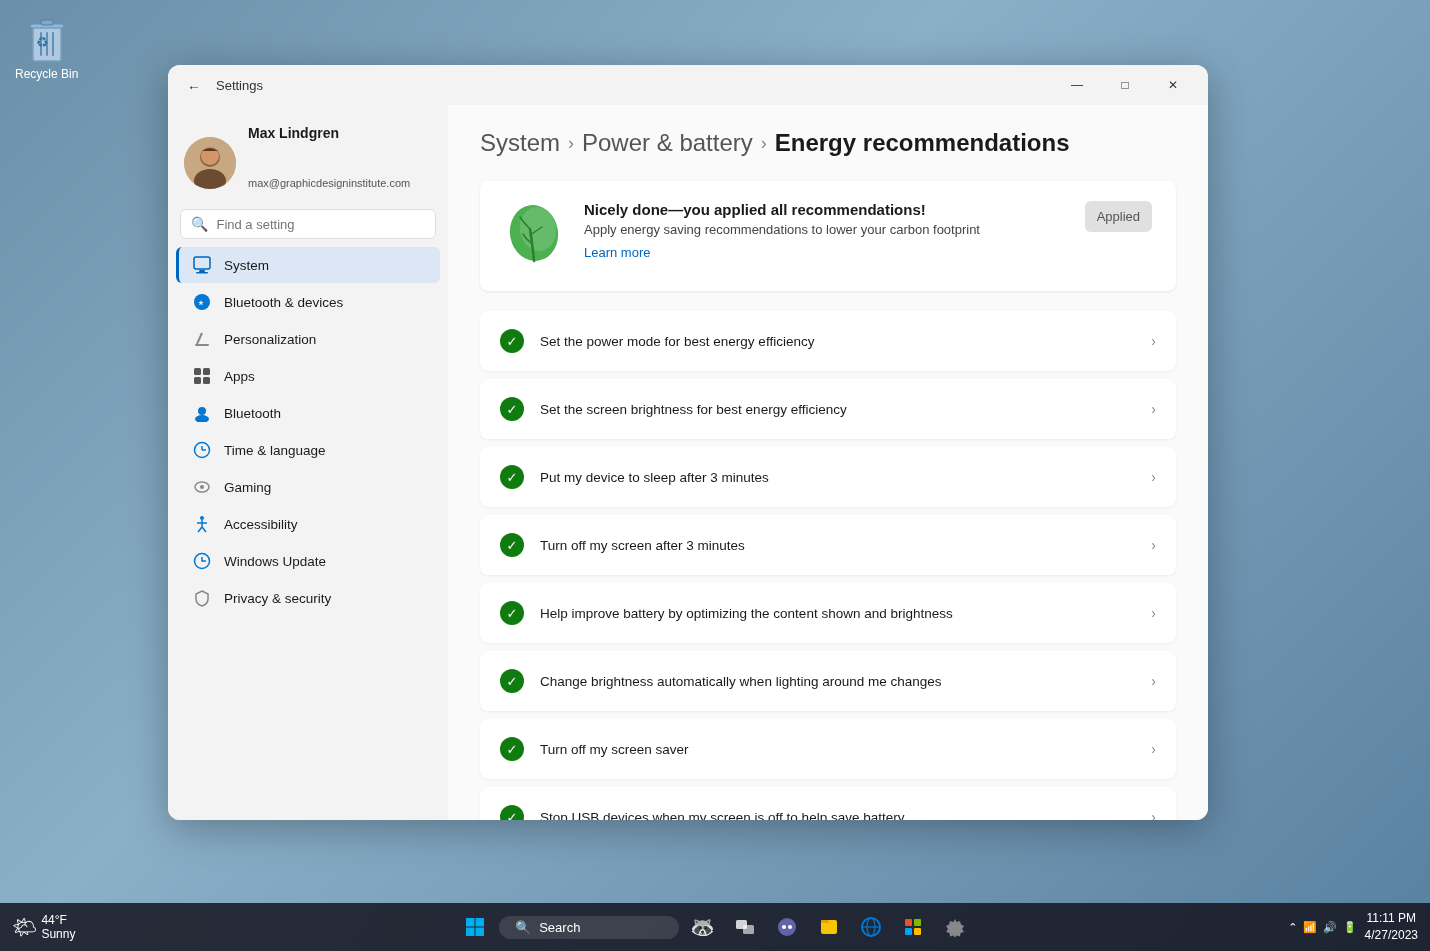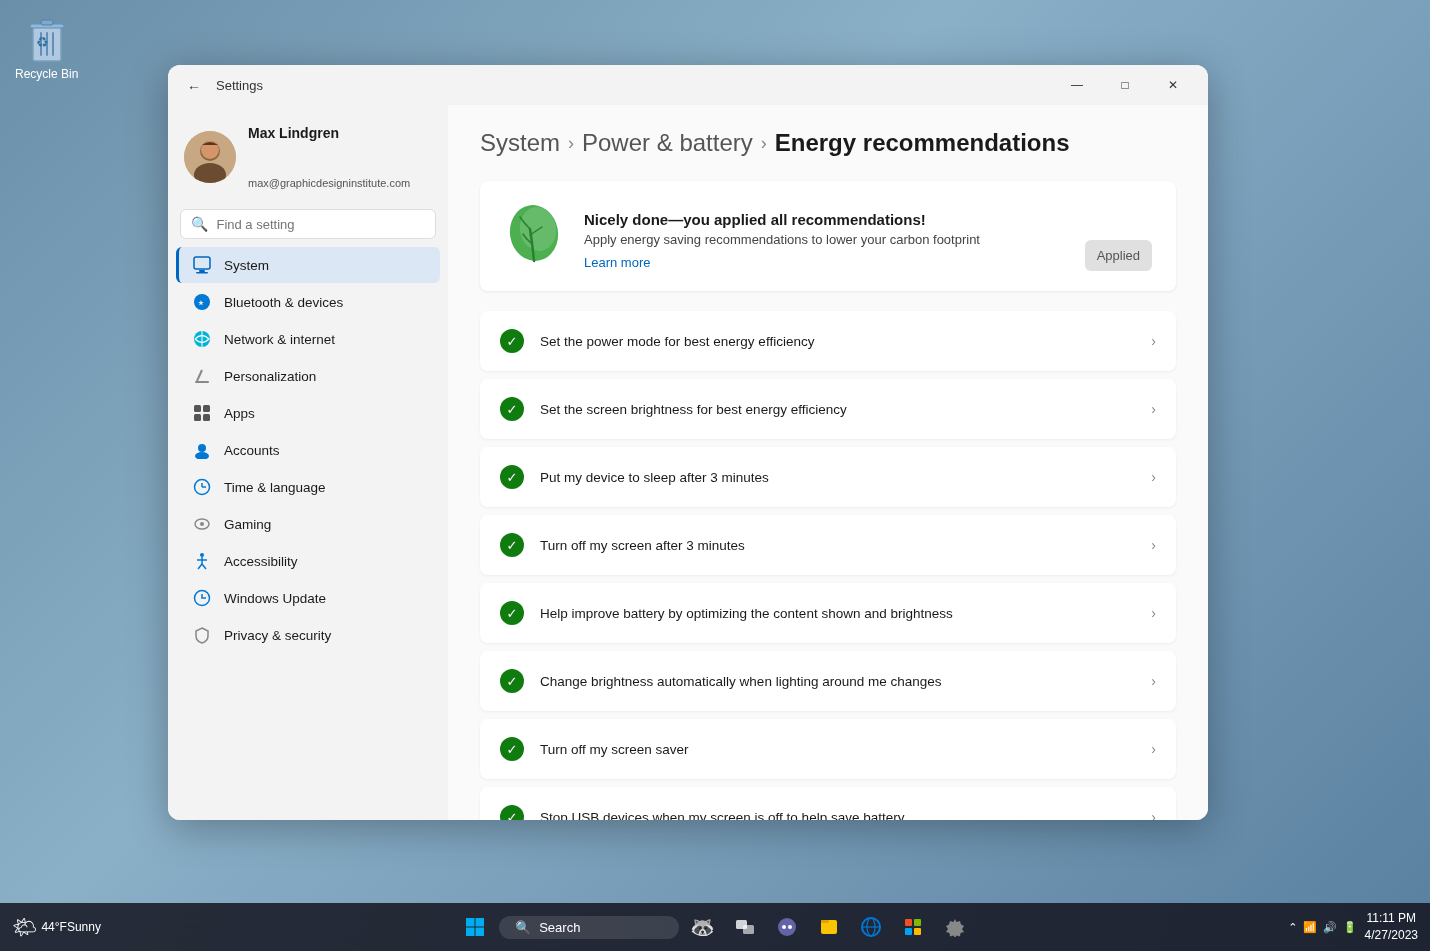--- a/index.html
+++ b/index.html
@@ -77,21 +77,21 @@
       align-items: center;
       gap: 4px;
       color: white;
       font-size: 12px;
     }
     .weather-icon {
       font-size: 20px;
     }
     .weather-text {
       display: flex;
-      flex-direction: row;
+      flex-direction: column;
     }
     .taskbar-icon {
       width: 36px;
       height: 36px;
       display: flex;
       align-items: center;
       justify-content: center;
       border-radius: 6px;
       cursor: pointer;
       font-size: 20px;
@@ -197,21 +197,21 @@
     
     .sidebar {
       width: 280px;
       background: #f3f3f3;
       padding: 8px 0;
       flex-shrink: 0;
       overflow-y: auto;
     }
     .user-profile {
       display: flex;
-      align-items: center;
+      align-items: flex-end;
       gap: 12px;
       padding: 12px 16px 16px;
     }
     .avatar {
       width: 52px;
       height: 52px;
       border-radius: 50%;
       overflow: hidden;
       flex-shrink: 0;
       background: #c8a882;
@@ -290,21 +290,21 @@
     .breadcrumb-item { color: #555; cursor: pointer; }
     .breadcrumb-separator { color: #888; font-size: 18px; }
     .breadcrumb-current { font-weight: 700; color: #1a1a1a; text-align: center; }
 
     
     .energy-banner {
       background: white;
       border-radius: 8px;
       padding: 20px 24px;
       display: flex;
-      align-items: flex-end;
+      align-items: flex-start;
       gap: 20px;
       margin-bottom: 20px;
       box-shadow: 0 1px 3px rgba(0,0,0,0.08);
     }
     .leaf-icon {
       width: 60px;
       height: 70px;
       flex-shrink: 0;
     }
     .banner-text { flex: 1; }
@@ -444,30 +444,20 @@
         <div class="nav-item">
           <span class="nav-icon">
             <svg width="18" height="18" viewBox="0 0 18 18">
                 <circle cx="9" cy="9" r="8" fill="#0078d4"></circle>
                 <text x="5" y="13" font-size="11" fill="white">⭒</text>
               </svg>
           </span>
           <span>Bluetooth &amp; devices</span>
         </div>
 
-        <div class="nav-item">
-          <span class="nav-icon">
-            <svg width="18" height="18" viewBox="0 0 18 18">
-                <circle cx="9" cy="9" r="8" fill="#00b4d8"></circle>
-                <path d="M2 9 Q9 2 16 9 Q9 16 2 9" fill="none" stroke="white" stroke-width="1.2"></path>
-                <line x1="9" y1="1" x2="9" y2="17" stroke="white" stroke-width="1"></line>
-              </svg>
-          </span>
-          <span>Network &amp; internet</span>
-        </div>
 
         <div class="nav-item">
           <span class="nav-icon">
             <svg width="18" height="18" viewBox="0 0 18 18">
                 <rect x="2" y="14" width="14" height="2" rx="1" fill="#888"></rect>
                 <line x1="9" y1="3" x2="4" y2="14" stroke="#888" stroke-width="2"></line>
               </svg>
           </span>
           <span>Personalization</span>
         </div>
@@ -484,21 +474,21 @@
           <span>Apps</span>
         </div>
 
         <div class="nav-item">
           <span class="nav-icon">
             <svg width="18" height="18" viewBox="0 0 18 18">
                 <circle cx="9" cy="7" r="4" fill="#0078d4"></circle>
                 <ellipse cx="9" cy="15" rx="7" ry="4" fill="#0078d4"></ellipse>
               </svg>
           </span>
-          <span>Accounts</span>
+          <span>Bluetooth</span>
         </div>
 
         <div class="nav-item">
           <span class="nav-icon">
             <svg width="18" height="18" viewBox="0 0 18 18">
                 <circle cx="9" cy="9" r="7.5" fill="none" stroke="#0078d4" stroke-width="1.5"></circle>
                 <line x1="9" y1="5" x2="9" y2="9" stroke="#0078d4" stroke-width="1.5"></line>
                 <line x1="9" y1="9" x2="13" y2="9" stroke="#0078d4" stroke-width="1.5"></line>
               </svg>
           </span>

